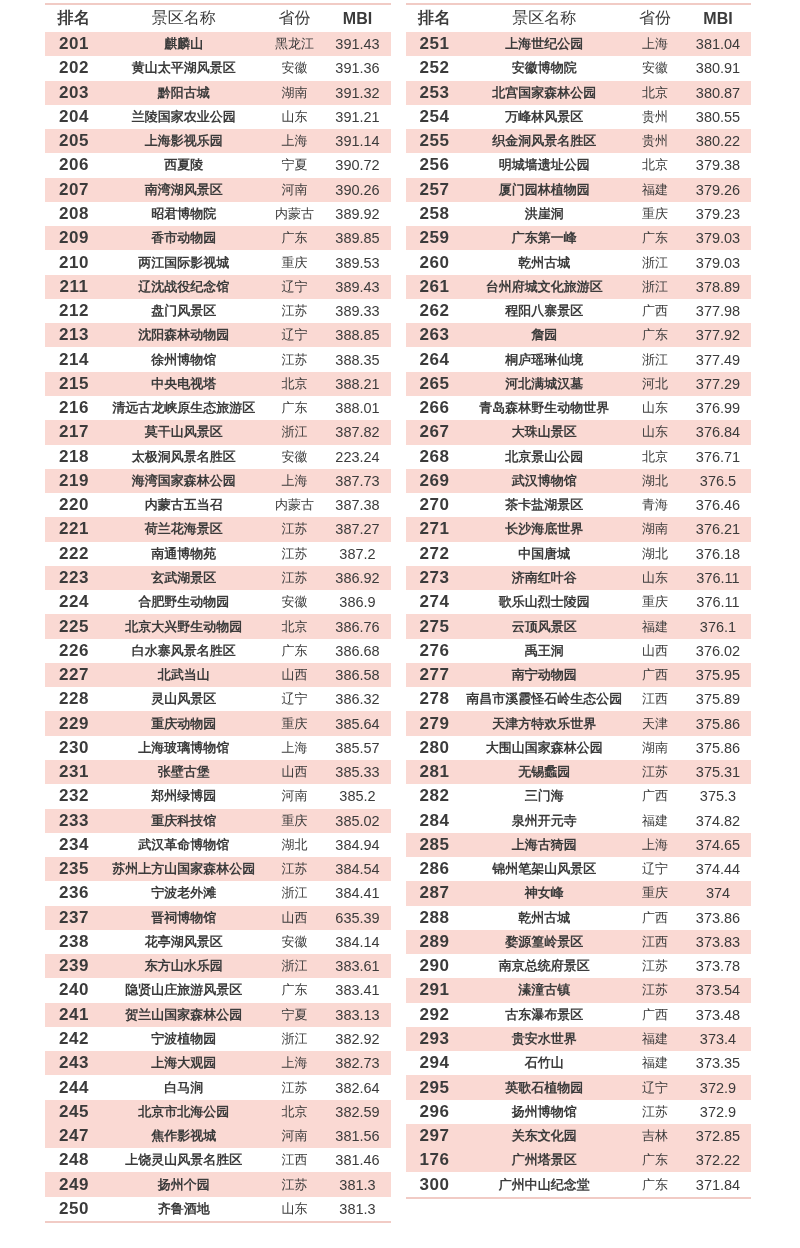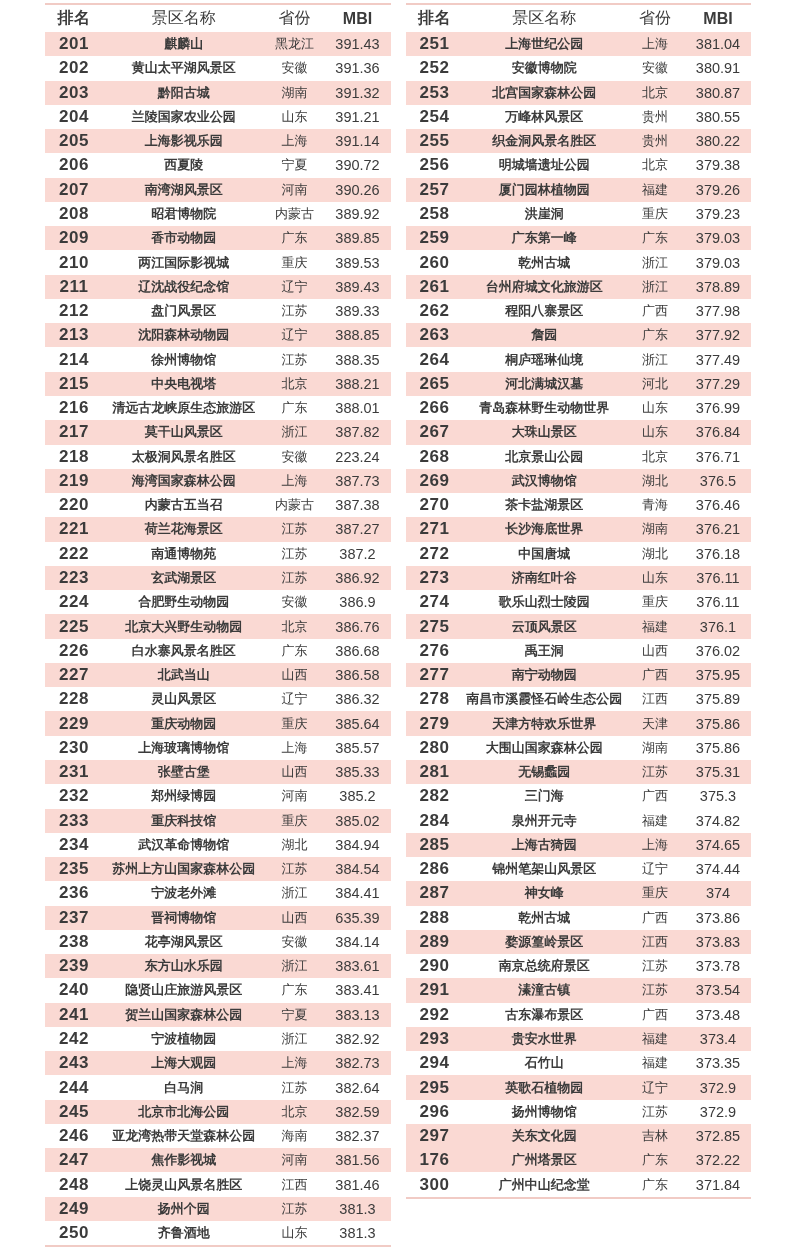--- a/index.html
+++ b/index.html
@@ -378,26 +378,20 @@
     <div class="c mbi">382.64</div>
   </div>
 
   <div class="row pink">
     <div class="c rank">245</div>
     <div class="c name">北京市北海公园</div>
     <div class="c prov">北京</div>
     <div class="c mbi">382.59</div>
   </div>
 
-  <div class="row">
-    <div class="c rank">246</div>
-    <div class="c name">亚龙湾热带天堂森林公园</div>
-    <div class="c prov">海南</div>
-    <div class="c mbi">382.37</div>
-  </div>
 
   <div class="row pink">
     <div class="c rank">247</div>
     <div class="c name">焦作影视城</div>
     <div class="c prov">河南</div>
     <div class="c mbi">381.56</div>
   </div>
 
   <div class="row">
     <div class="c rank">248</div>

